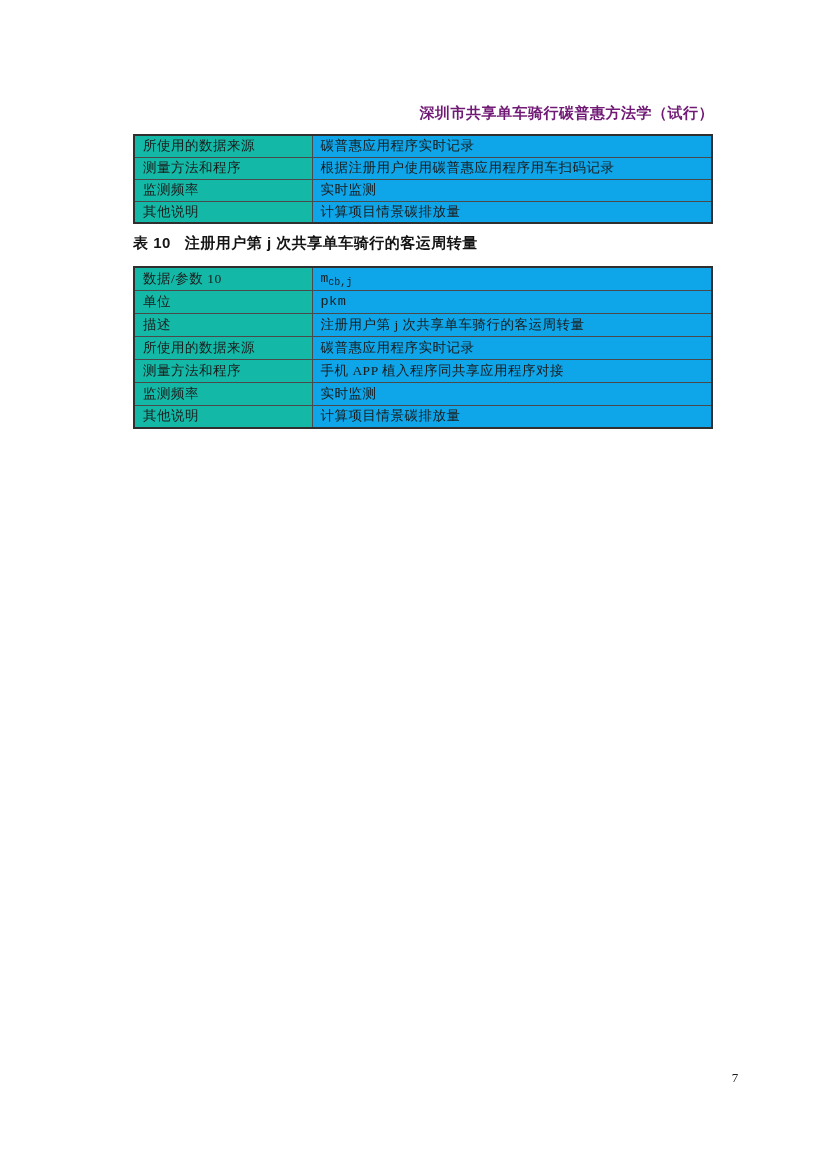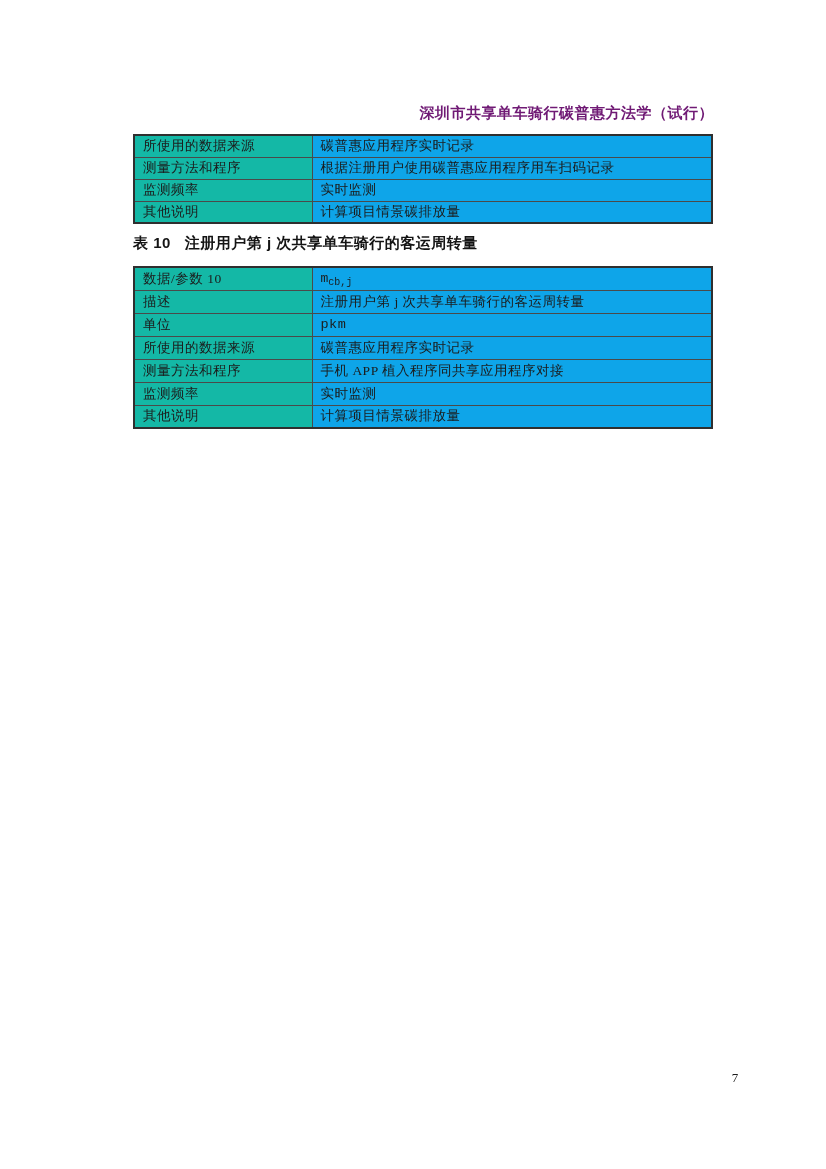--- a/index.html
+++ b/index.html
@@ -109,26 +109,26 @@
   <span class="caption-label">表 10</span><span>注册用户第 j 次共享单车骑行的客运周转量</span>
 </div>
 
 <table class="doc-table t2">
   <tbody>
     <tr>
       <td class="label-cell">数据/参数  10</td>
       <td class="value-cell"><span class="mono">m</span><sub class="param-sub">cb,j</sub></td>
     </tr>
     <tr>
+      <td class="label-cell">单位</td>
+      <td class="value-cell mono">pkm</td>
+    </tr>
+    <tr>
       <td class="label-cell">描述</td>
       <td class="value-cell">注册用户第 j 次共享单车骑行的客运周转量</td>
-    </tr>
-    <tr>
-      <td class="label-cell">单位</td>
-      <td class="value-cell mono">pkm</td>
     </tr>
     <tr>
       <td class="label-cell">所使用的数据来源</td>
       <td class="value-cell">碳普惠应用程序实时记录</td>
     </tr>
     <tr>
       <td class="label-cell">测量方法和程序</td>
       <td class="value-cell">手机 APP 植入程序同共享应用程序对接</td>
     </tr>
     <tr>

